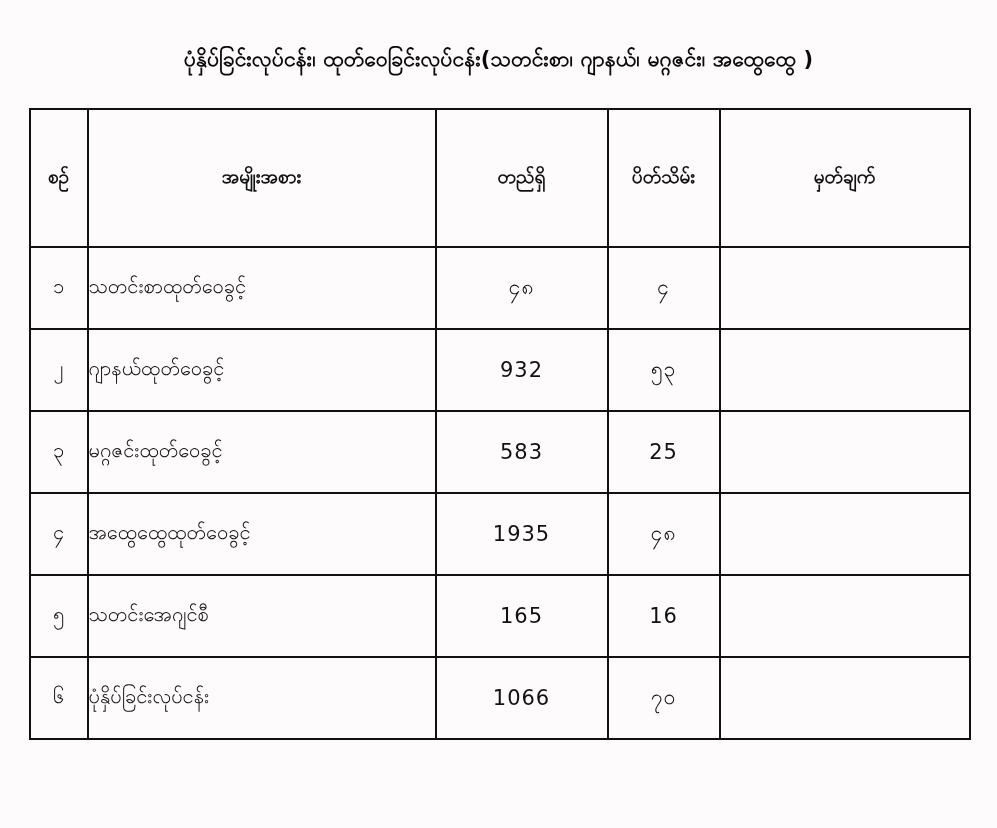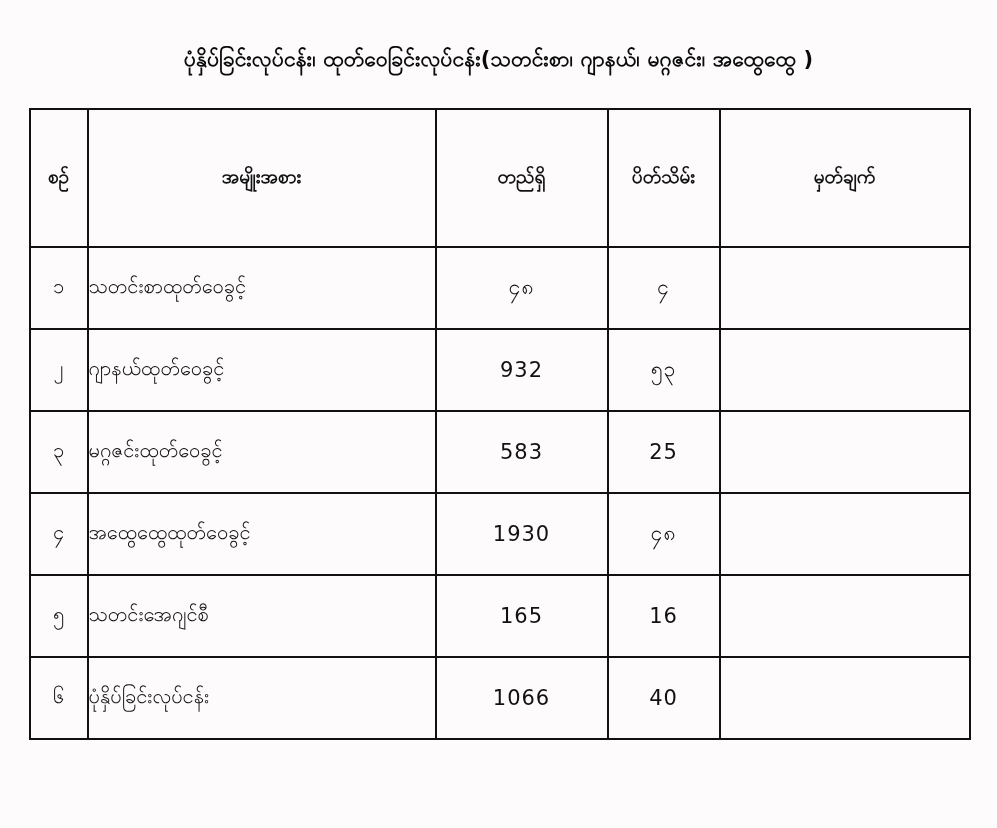--- a/index.html
+++ b/index.html
@@ -131,35 +131,35 @@
         <tr>
           <td class="cell-center sn">၃</td>
           <td class="cell-left">မဂ္ဂဇင်းထုတ်ဝေခွင့်</td>
           <td class="cell-center num">583</td>
           <td class="cell-center num">25</td>
           <td class="remark-cell"></td>
         </tr>
         <tr>
           <td class="cell-center sn">၄</td>
           <td class="cell-left">အထွေထွေထုတ်ဝေခွင့်</td>
-          <td class="cell-center num">1930</td>
+          <td class="cell-center num">1935</td>
           <td class="cell-center num">၄၈</td>
           <td class="remark-cell"></td>
         </tr>
         <tr>
           <td class="cell-center sn">၅</td>
           <td class="cell-left">သတင်းအေဂျင်စီ</td>
           <td class="cell-center num">165</td>
           <td class="cell-center num">16</td>
           <td class="remark-cell"></td>
         </tr>
         <tr>
           <td class="cell-center sn">၆</td>
           <td class="cell-left">ပုံနှိပ်ခြင်းလုပ်ငန်း</td>
           <td class="cell-center num">1066</td>
-          <td class="cell-center num">40</td>
+          <td class="cell-center num">၇၀</td>
           <td class="remark-cell"></td>
         </tr>
       </tbody>
     </table>
   </div>
 
 </div>
 
 </body></html>

